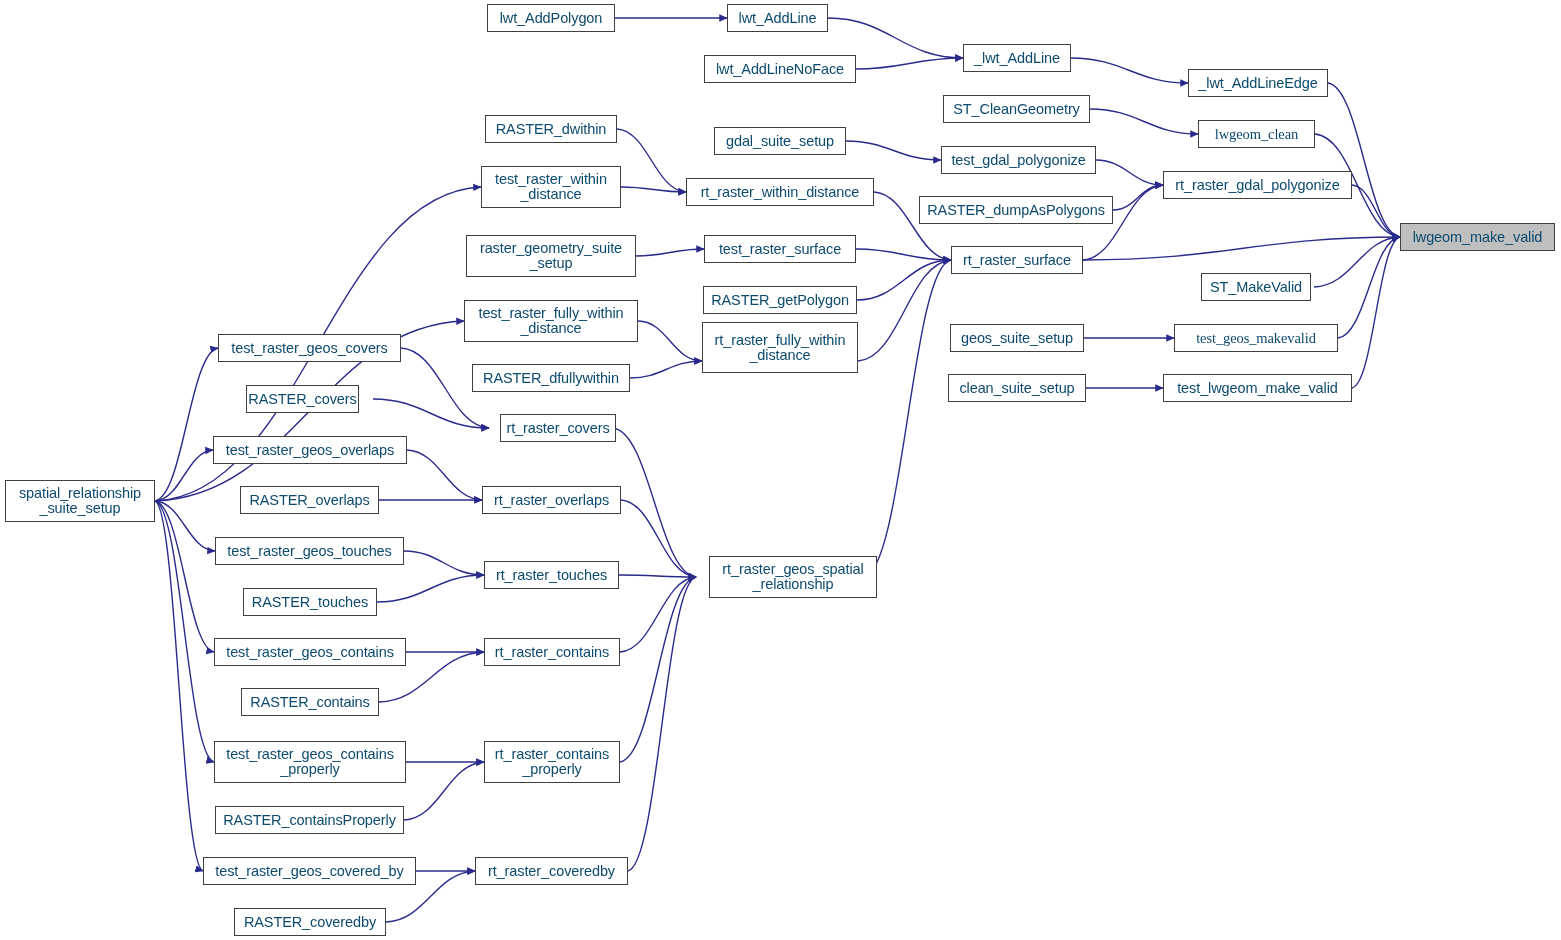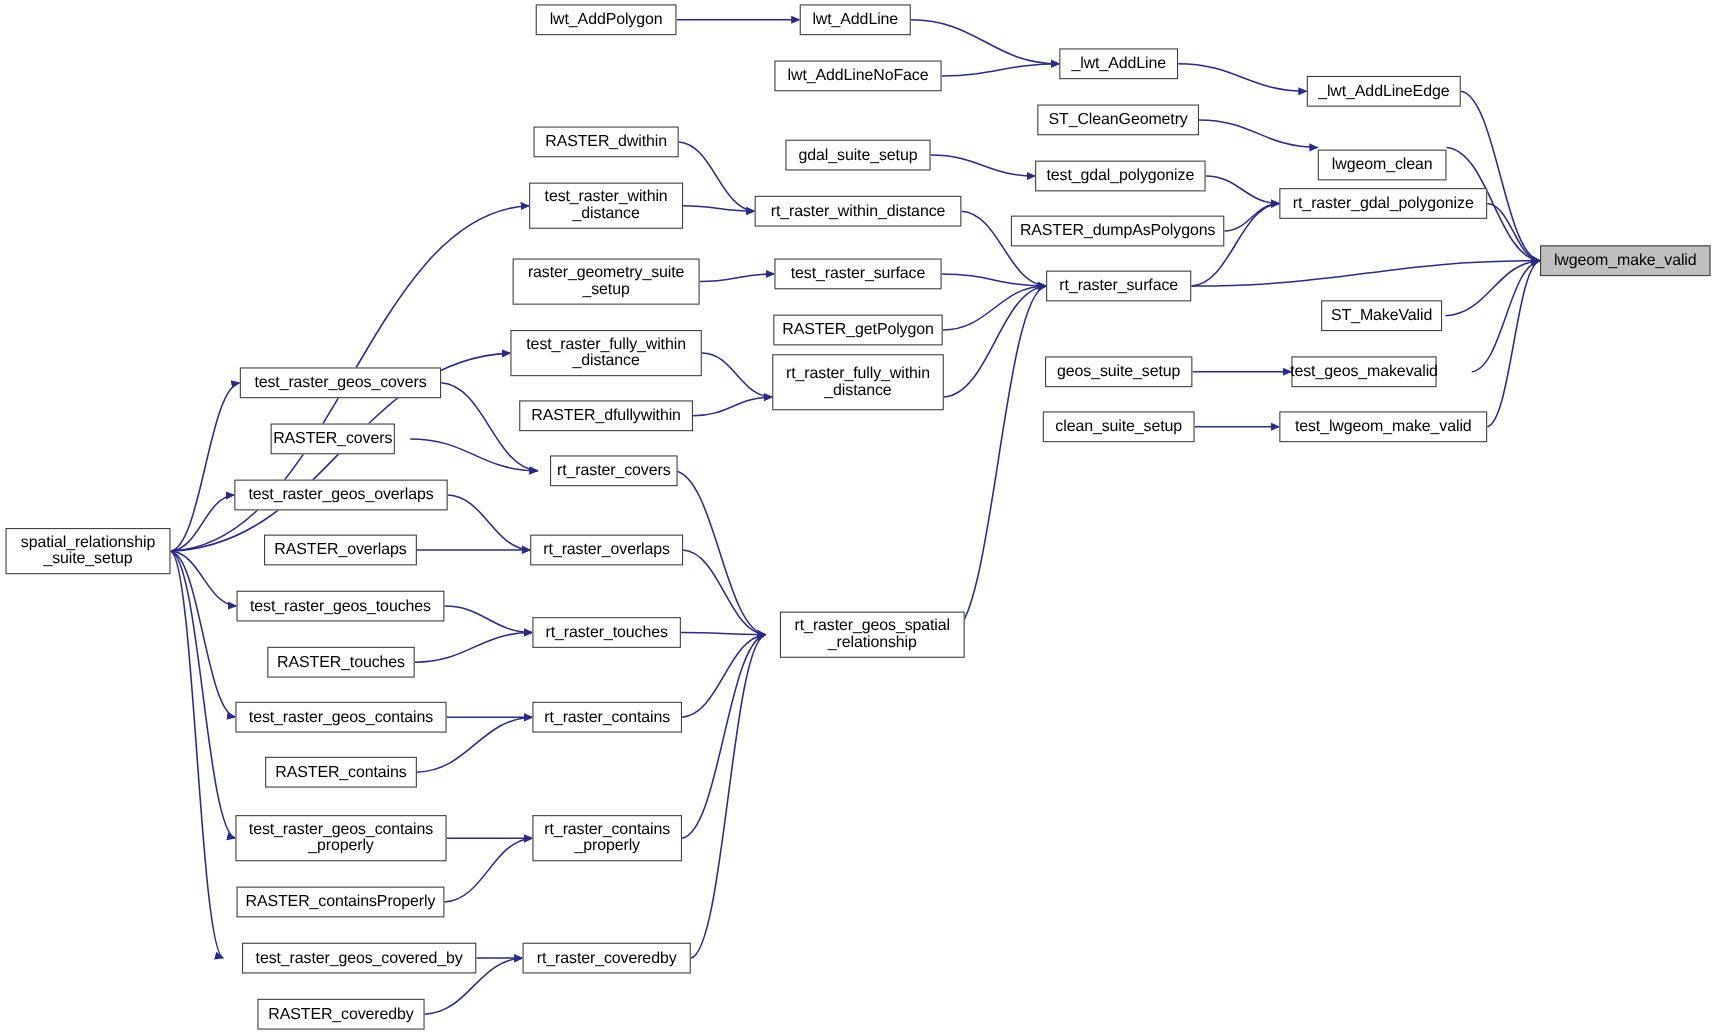--- a/index.html
+++ b/index.html
@@ -22,21 +22,21 @@
     top: 0;
     width: 1561px;
     height: 940px;
     pointer-events: none;
   }
   .node {
     position: absolute;
     box-sizing: border-box;
     border: 1px solid #404040;
     background: #ffffff;
-    color: #000000;
+    color: #0c4a6e;
     font-size: 14.5px;
     line-height: 15px;
     display: flex;
     align-items: center;
     justify-content: center;
     text-align: center;
     white-space: pre;
     letter-spacing: -0.1px;
     z-index: 2;
   }
@@ -110,42 +110,42 @@
       <path d="M 628 871 C 658.6 864.5 665.4 583.5 696 577" fill="none" stroke="#2a2a8c" stroke-width="1.4" marker-end="url(#arw)"></path>
       <path d="M 864 577 C 903.15 570.5 911.85 266.5 951 260" fill="none" stroke="#2a2a8c" stroke-width="1.4" marker-end="url(#arw)"></path>
     </svg>
   <div id="node-layer">
       <div class="node" style="left: 487px; top: 4px; width: 128px; height: 28px;">lwt_AddPolygon</div>
       <div class="node" style="left: 727px; top: 4px; width: 101px; height: 28px;">lwt_AddLine</div>
       <div class="node" style="left: 704px; top: 55px; width: 152px; height: 28px;">lwt_AddLineNoFace</div>
       <div class="node" style="left: 963px; top: 44px; width: 108px; height: 28px;">_lwt_AddLine</div>
       <div class="node" style="left: 1188px; top: 69px; width: 140px; height: 28px;">_lwt_AddLineEdge</div>
       <div class="node" style="left: 943px; top: 95px; width: 147px; height: 28px;">ST_CleanGeometry</div>
-      <div class="node" style="left: 1198px; top: 136px; width: 117px; height: 28px;">lwgeom_clean</div>
+      <div class="node" style="left: 1198px; top: 120px; width: 117px; height: 28px; font-family: Liberation Serif, serif;">lwgeom_clean</div>
       <div class="node" style="left: 485px; top: 115px; width: 132px; height: 28px;">RASTER_dwithin</div>
       <div class="node" style="left: 714px; top: 127px; width: 132px; height: 28px;">gdal_suite_setup</div>
       <div class="node" style="left: 941px; top: 146px; width: 155px; height: 28px;">test_gdal_polygonize</div>
       <div class="node" style="left: 1163px; top: 171px; width: 189px; height: 28px; text-align: center;">rt_raster_gdal_polygonize</div>
       <div class="node highlight" style="left: 1400px; top: 223px; width: 155px; height: 28px;">lwgeom_make_valid</div>
       <div class="node" style="left: 481px; top: 166px; width: 140px; height: 42px;">test_raster_within
 _distance</div>
       <div class="node" style="left: 686px; top: 178px; width: 188px; height: 28px;">rt_raster_within_distance</div>
       <div class="node" style="left: 919px; top: 196px; width: 194px; height: 28px;">RASTER_dumpAsPolygons</div>
       <div class="node" style="left: 466px; top: 235px; width: 170px; height: 42px;">raster_geometry_suite
 _setup</div>
       <div class="node" style="left: 704px; top: 235px; width: 152px; height: 28px;">test_raster_surface</div>
       <div class="node" style="left: 951px; top: 246px; width: 132px; height: 28px;">rt_raster_surface</div>
       <div class="node" style="left: 1201px; top: 273px; width: 110px; height: 28px;">ST_MakeValid</div>
       <div class="node" style="left: 703px; top: 286px; width: 154px; height: 28px;">RASTER_getPolygon</div>
       <div class="node" style="left: 464px; top: 300px; width: 174px; height: 42px;">test_raster_fully_within
 _distance</div>
       <div class="node" style="left: 702px; top: 322px; width: 156px; height: 51px;">rt_raster_fully_within
 _distance</div>
       <div class="node" style="left: 950px; top: 324px; width: 134px; height: 28px;">geos_suite_setup</div>
-      <div class="node" style="left: 1174px; top: 324px; width: 132px; height: 28px;">test_geos_makevalid</div>
+      <div class="node" style="left: 1174px; top: 324px; width: 164px; height: 28px; font-family: Liberation Serif, serif;">test_geos_makevalid</div>
       <div class="node" style="left: 948px; top: 374px; width: 138px; height: 28px;">clean_suite_setup</div>
       <div class="node" style="left: 1163px; top: 374px; width: 189px; height: 28px;">test_lwgeom_make_valid</div>
       <div class="node" style="left: 472px; top: 364px; width: 158px; height: 28px;">RASTER_dfullywithin</div>
       <div class="node" style="left: 218px; top: 334px; width: 183px; height: 28px;">test_raster_geos_covers</div>
       <div class="node" style="left: 246px; top: 385px; width: 113px; height: 28px;">RASTER_covers</div>
       <div class="node" style="left: 500px; top: 414px; width: 116px; height: 28px;">rt_raster_covers</div>
       <div class="node" style="left: 213px; top: 436px; width: 194px; height: 28px;">test_raster_geos_overlaps</div>
       <div class="node" style="left: 240px; top: 486px; width: 139px; height: 28px;">RASTER_overlaps</div>
       <div class="node" style="left: 482px; top: 486px; width: 139px; height: 28px;">rt_raster_overlaps</div>
       <div class="node" style="left: 5px; top: 480px; width: 150px; height: 42px;">spatial_relationship
@@ -156,17 +156,17 @@
 _relationship</div>
       <div class="node" style="left: 243px; top: 588px; width: 134px; height: 28px;">RASTER_touches</div>
       <div class="node" style="left: 214px; top: 638px; width: 192px; height: 28px;">test_raster_geos_contains</div>
       <div class="node" style="left: 484px; top: 638px; width: 136px; height: 28px;">rt_raster_contains</div>
       <div class="node" style="left: 241px; top: 688px; width: 138px; height: 28px;">RASTER_contains</div>
       <div class="node" style="left: 214px; top: 741px; width: 192px; height: 42px;">test_raster_geos_contains
 _properly</div>
       <div class="node" style="left: 484px; top: 741px; width: 136px; height: 42px;">rt_raster_contains
 _properly</div>
       <div class="node" style="left: 215px; top: 806px; width: 189px; height: 28px;">RASTER_containsProperly</div>
-      <div class="node" style="left: 220px; top: 857px; width: 213px; height: 28px;">test_raster_geos_covered_by</div>
+      <div class="node" style="left: 203px; top: 857px; width: 213px; height: 28px;">test_raster_geos_covered_by</div>
       <div class="node" style="left: 475px; top: 857px; width: 153px; height: 28px;">rt_raster_coveredby</div>
       <div class="node" style="left: 234px; top: 908px; width: 152px; height: 28px;">RASTER_coveredby</div>
     </div>
 </div>
 
 </body></html>

